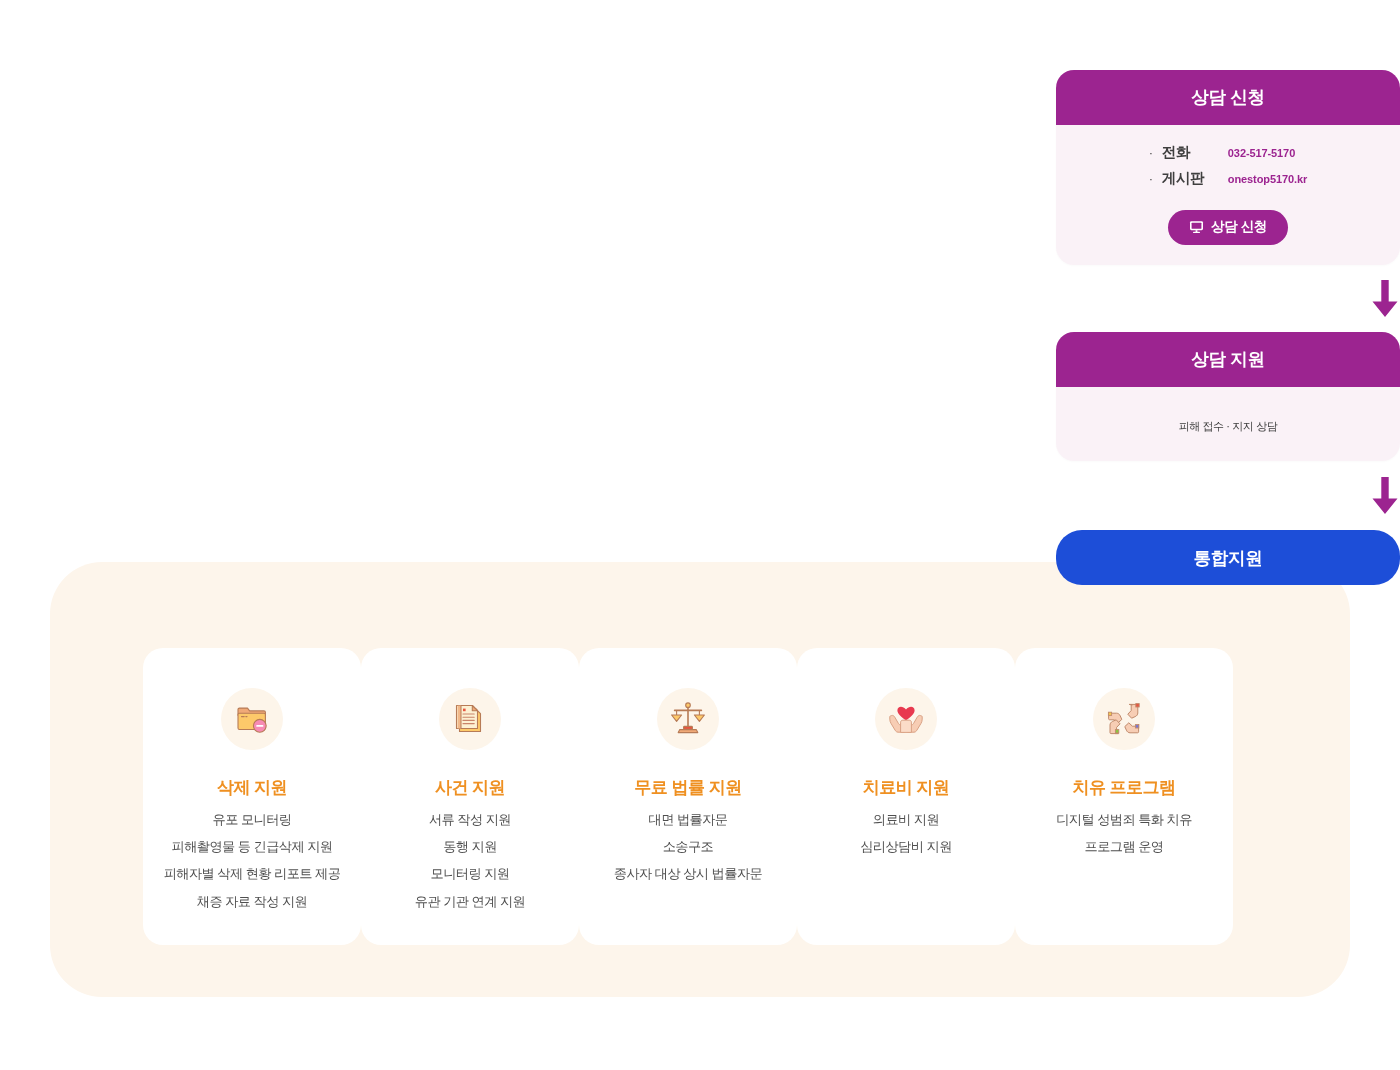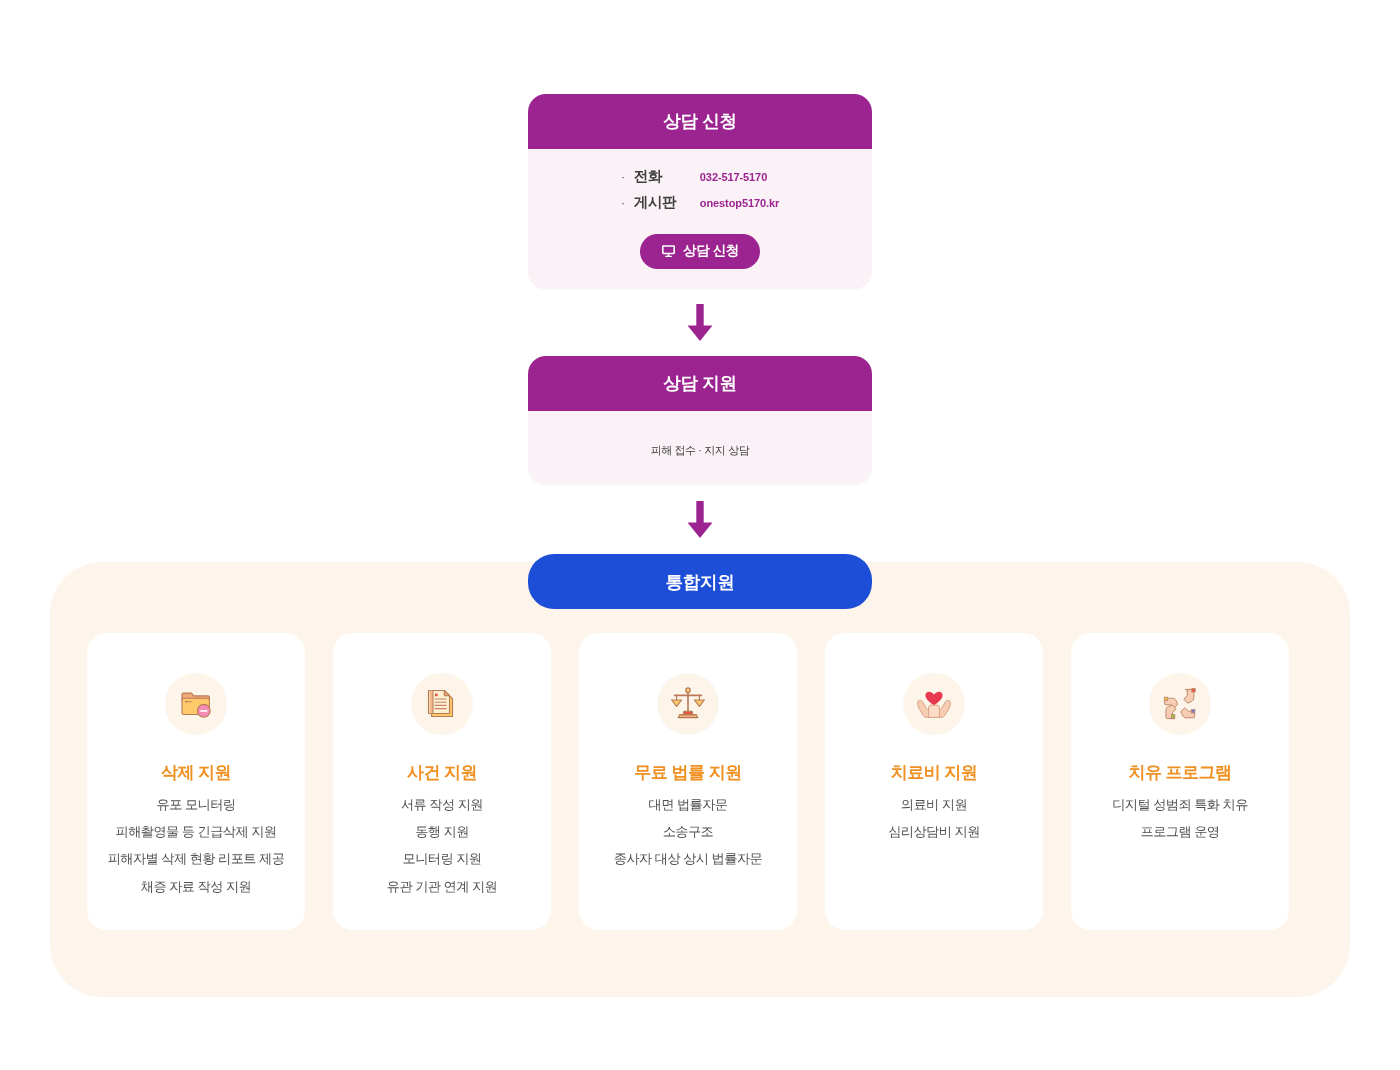--- a/index.html
+++ b/index.html
@@ -24,23 +24,22 @@
   }
 
   
   .top-stack {
     position: absolute;
     left: 0;
     top: 0;
     width: 1400px;
     display: flex;
     flex-direction: column;
-    align-items: center;
+    align-items: flex-end;
     z-index: 5;
-    margin-top: 24px;
   }
 
   .step-box {
     width: 344px;
     border-radius: 18px;
     overflow: hidden;
     background: #faf2f7;
     box-shadow: 0 1px 2px rgba(0,0,0,0.02);
   }
 
@@ -153,25 +152,24 @@
     width: 1300px;
     height: 435px;
     background: #fdf5eb;
     border-radius: 52px;
     z-index: 1;
   }
 
   .cards {
     position: absolute;
     left: 0;
-    top: 633px;
+    top: 648px;
     width: 1376px;
     display: flex;
     justify-content: center;
-    gap: 28px;
     z-index: 4;
   }
 
   .card {
     width: 218px;
     height: 297px;
     background: #ffffff;
     border-radius: 20px;
     display: flex;
     flex-direction: column;

